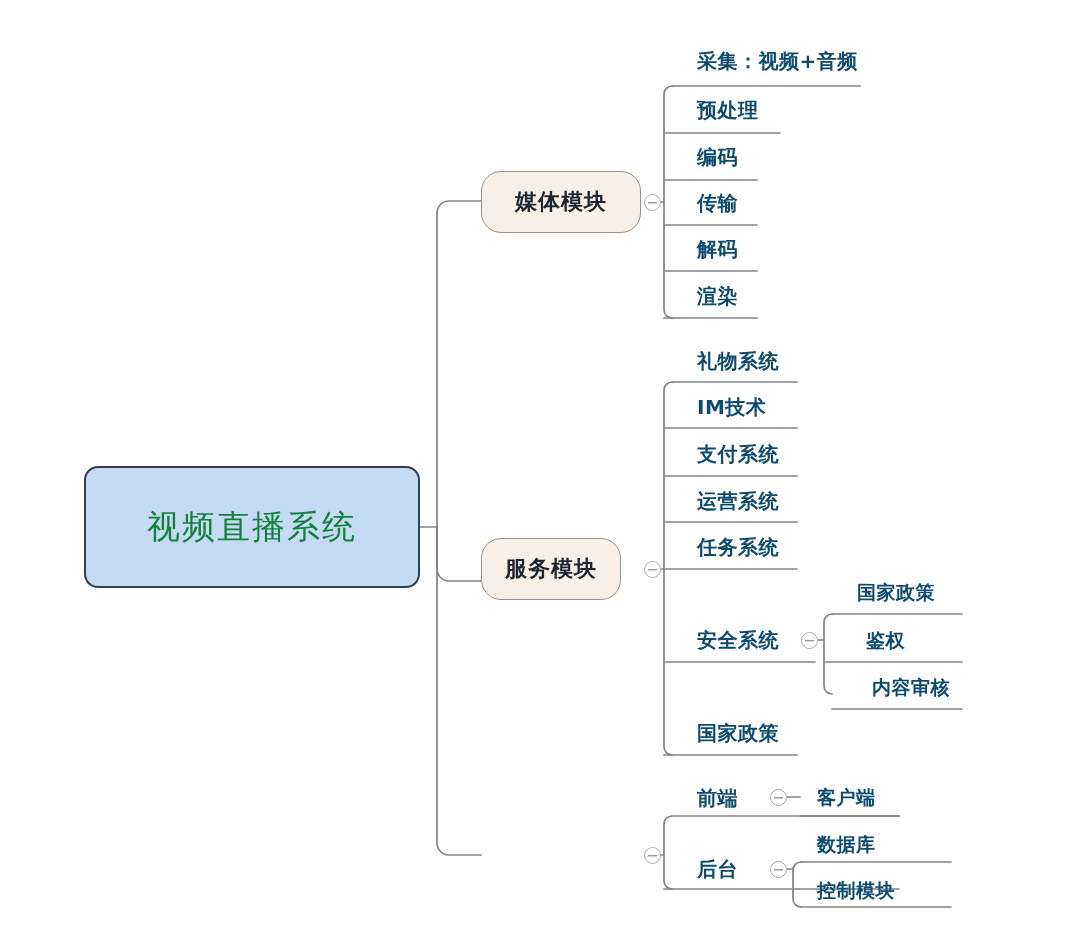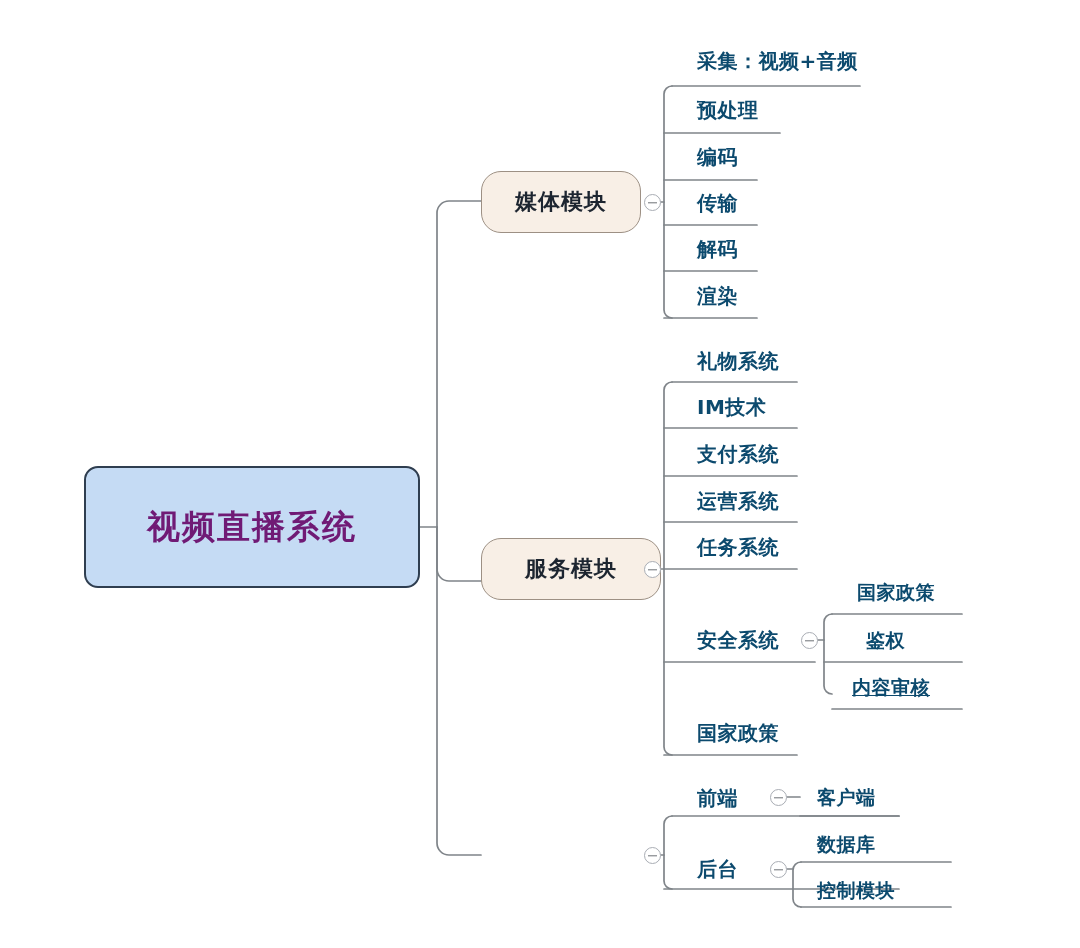--- a/index.html
+++ b/index.html
@@ -32,23 +32,23 @@
     display: flex;
     align-items: center;
     justify-content: center;
     box-sizing: border-box;
     border-radius: 20px;
     white-space: nowrap;
   }
   .node-root {
     background: #c5dbf4;
     border: 2px solid #2f3e50;
-    color: #701a75;
+    color: #15803d;
     font-size: 33px;
-    font-weight: 700;
+    font-weight: 400;
     letter-spacing: 2px;
     border-radius: 14px;
   }
   .node-module {
     background: #f8efe6;
     border: 1.6px solid #9d9084;
     color: #1d2530;
     font-size: 22px;
     font-weight: 700;
     letter-spacing: 1px;
@@ -153,38 +153,38 @@
   </div>
   <div class="toggle" style="left:644px; top:194px;"></div>
 
   <div class="leaf-label" style="left:697px; top:48px;">采集：视频+音频</div>
   <div class="leaf-label" style="left:697px; top:97px;">预处理</div>
   <div class="leaf-label" style="left:697px; top:144px;">编码</div>
   <div class="leaf-label" style="left:697px; top:190px;">传输</div>
   <div class="leaf-label" style="left:697px; top:236px;">解码</div>
   <div class="leaf-label" style="left:697px; top:283px;">渲染</div>
 
-  <div class="node-box node-module" style="left:481px; top:538px; width:180px; height:62px;">
+  <div class="node-box node-module" style="left:481px; top:538px; width:140px; height:62px;">
     <span>服务模块</span>
   </div>
   <div class="toggle" style="left:644px; top:561px;"></div>
 
   <div class="leaf-label" style="left:697px; top:348px;">礼物系统</div>
   <div class="leaf-label" style="left:697px; top:394px;">IM技术</div>
   <div class="leaf-label" style="left:697px; top:441px;">支付系统</div>
   <div class="leaf-label" style="left:697px; top:488px;">运营系统</div>
   <div class="leaf-label" style="left:697px; top:534px;">任务系统</div>
   <div class="leaf-label" style="left:697px; top:627px;">安全系统</div>
   <div class="leaf-label" style="left:697px; top:720px;">国家政策</div>
 
   <div class="toggle" style="left:801px; top:632px;"></div>
 
   <div class="leaf-label sub" style="left:857px; top:580px;">国家政策</div>
   <div class="leaf-label sub" style="left:866px; top:628px;">鉴权</div>
-  <div class="leaf-label sub" style="left:852px; top:675px;text-decoration:underline;">内容审核</div>
+  <div class="leaf-label sub" style="left:872px; top:675px;">内容审核</div>
 
   <div class="toggle" style="left:644px; top:847px;"></div>
 
   <div class="leaf-label" style="left:697px; top:785px;">前端</div>
   <div class="leaf-label" style="left:697px; top:856px;">后台</div>
 
   <div class="toggle" style="left:770px; top:789px;"></div>
   <div class="toggle" style="left:770px; top:861px;"></div>
 
   <div class="leaf-label sub" style="left:817px; top:785px;">客户端</div>

